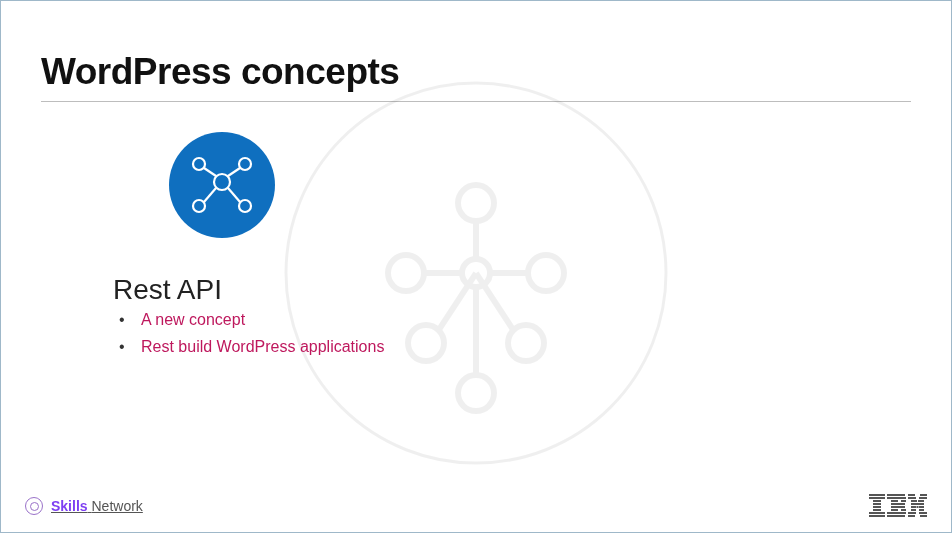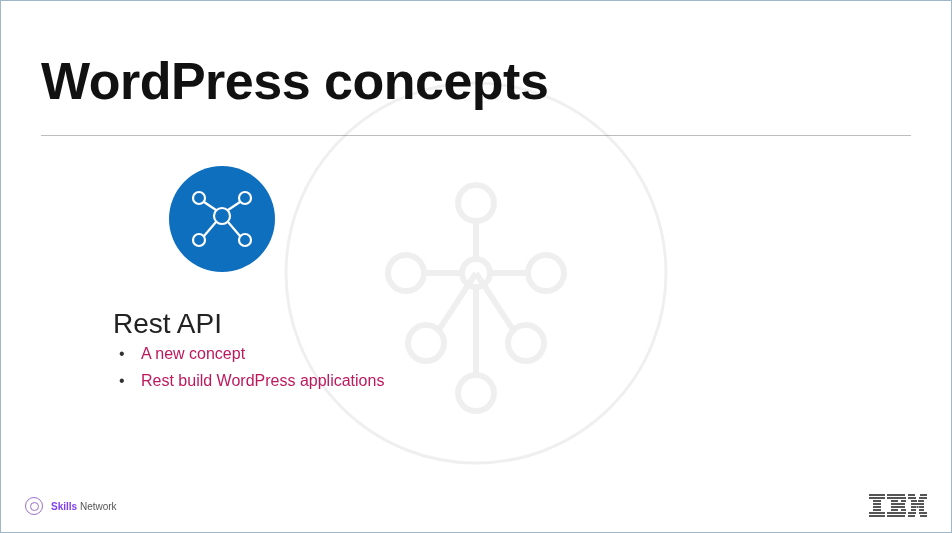--- a/index.html
+++ b/index.html
@@ -11,25 +11,25 @@
     position: relative;
     border: 1px solid #9fb8c9;
   }
   .slide {
     width: 100%;
     height: 100%;
     position: relative;
     padding: 50px 40px 0 40px;
   }
   .title {
-    font-size: 52px;
+    font-size: 37px;
     font-weight: 600;
     color: #111;
     letter-spacing: -0.5px;
-    padding-bottom: 24px;
+    padding-bottom: 8px;
     border-bottom: 1px solid #bdbdbd;
     margin-bottom: 30px;
   }
   .watermark {
     position: absolute;
     top: 50%;
     left: 50%;
     transform: translate(-50%, -48%);
     opacity: 0.06;
     pointer-events: none;
@@ -89,21 +89,21 @@
     display: flex;
     align-items: center;
     justify-content: center;
   }
   .brand-icon-inner {
     width: 9px;
     height: 9px;
     border: 1.5px solid #9a72c9;
     border-radius: 50%;
   }
-  .brand-text { font-size: 10px; color: #555; }
+  .brand-text { font-size: 14px; color: #555; text-decoration: underline; }
   .brand-strong { color: #7e3ff2; font-weight: 700; }
   .ibm-logo svg { display:block; }
 </style>
 </head>
 <body>
 
 <div class="slide">
 
   <h1 class="title">WordPress concepts</h1>
 

